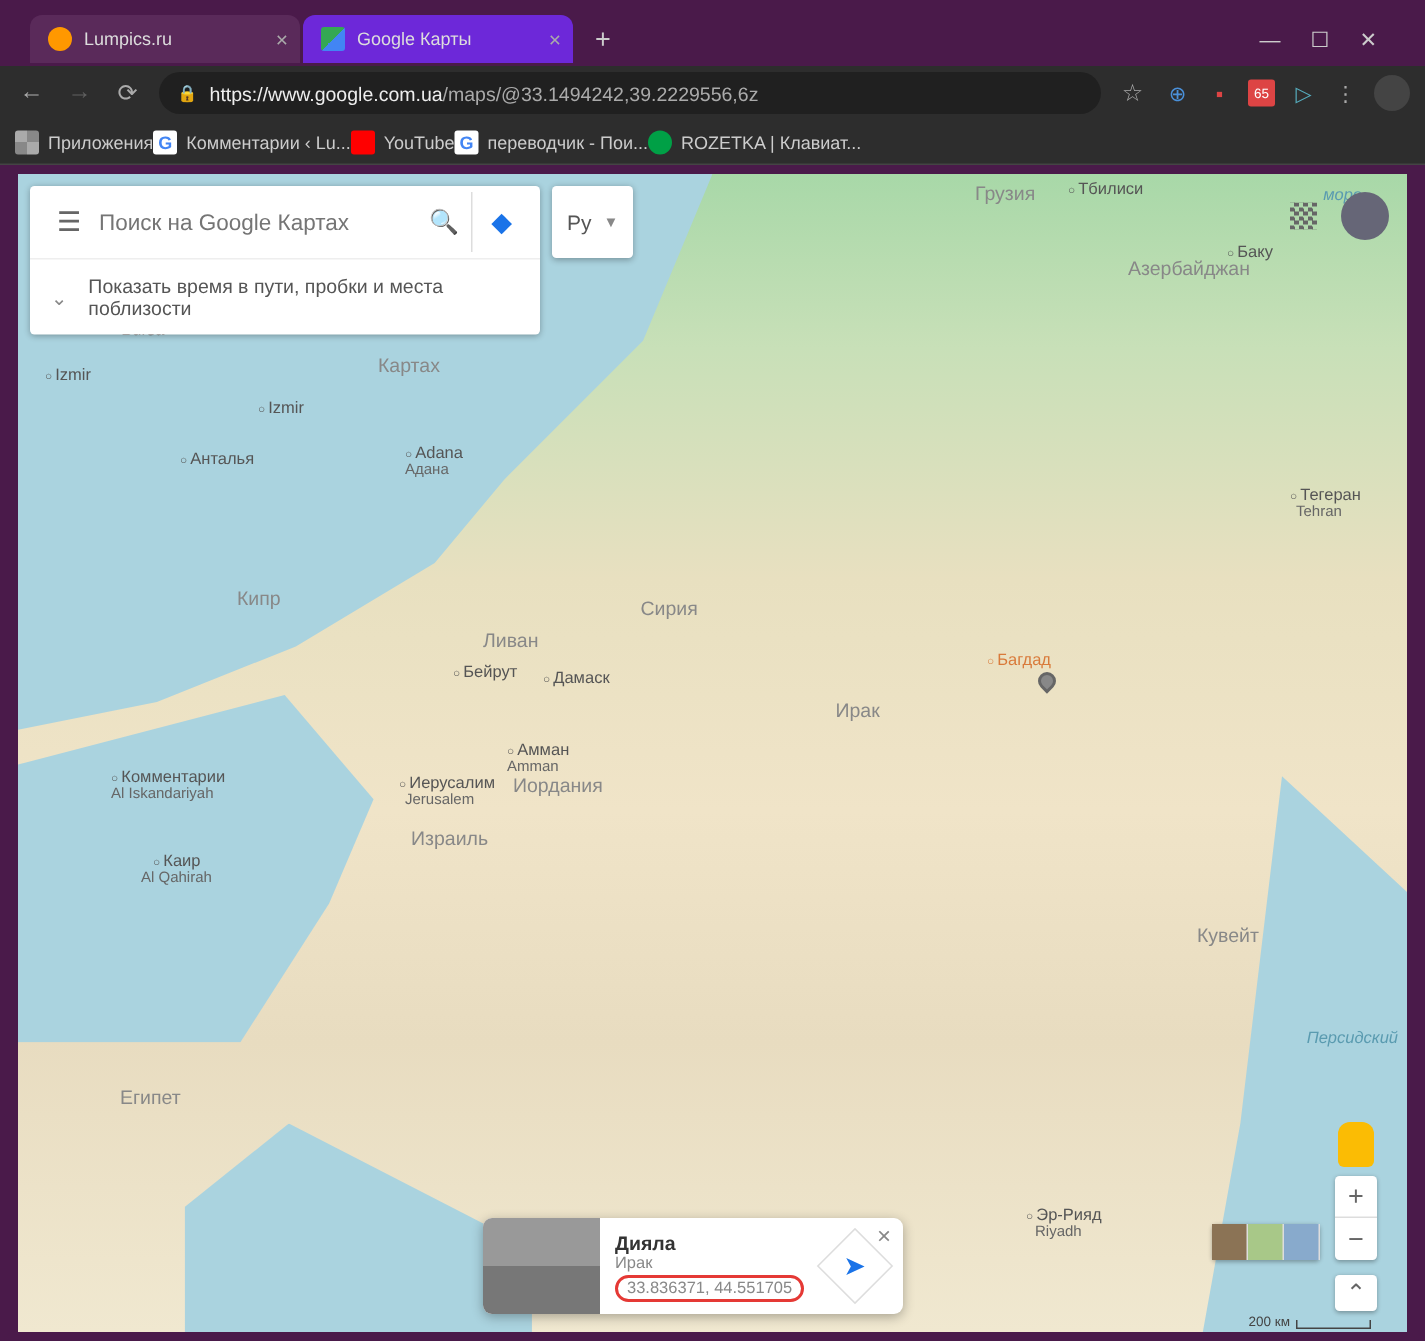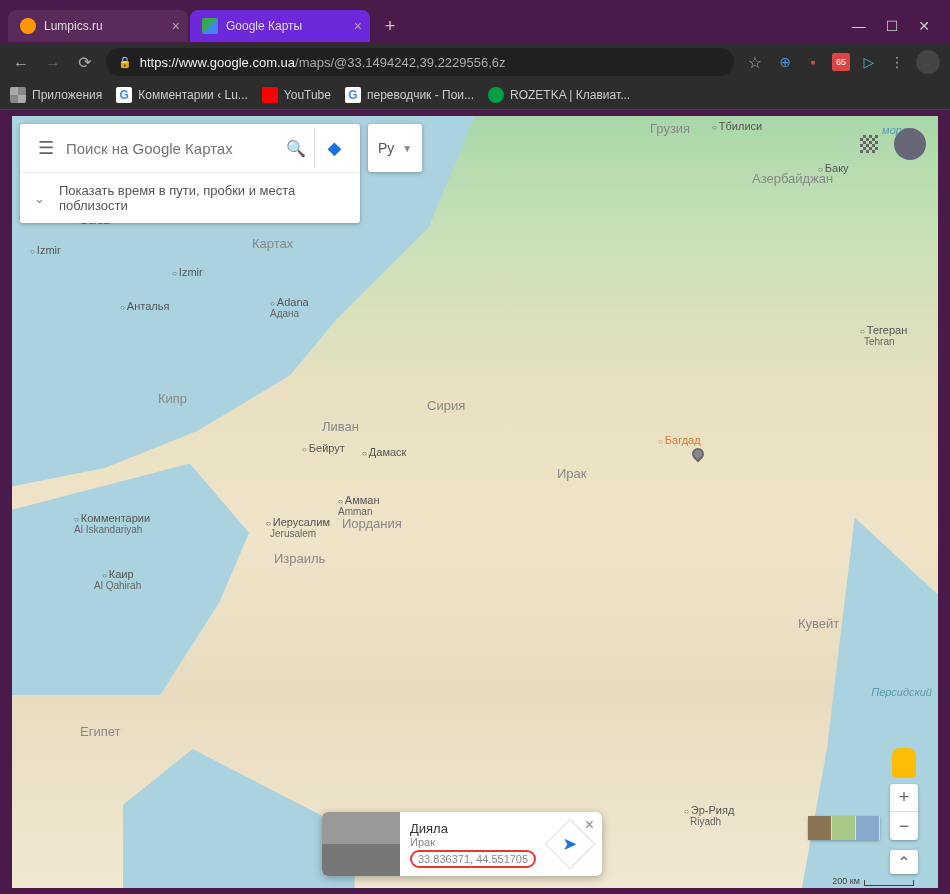--- a/index.html
+++ b/index.html
@@ -1,36 +1,36 @@
 <!DOCTYPE html>
 <html><head>
 <meta charset="utf-8">
 <style>
 *{margin:0;padding:0;box-sizing:border-box;font-family:Arial,sans-serif}
 body{width:950px;height:894px;background:#4a1a4a;overflow:hidden;position:relative}
 .titlebar{height:8px;background:#4a1a4a}
-.tabs-row{height:36px;background:#4a1a4a;display:flex;align-items:center;padding:0 8px}
+.tabs-row{height:36px;background:#4a1a4a;display:flex;align-items:center;padding:0 20px}
 .tab{height:32px;background:#5a2a5a;border-radius:8px 8px 0 0;display:flex;align-items:center;padding:0 12px;margin-right:2px;color:#ddd;font-size:12px;min-width:180px;position:relative}
 .tab.active{background:#6d28d9}
 .tab-icon{width:16px;height:16px;margin-right:8px;border-radius:2px}
 .tab-icon.lumpics{background:#ff9800;border-radius:50%}
 .tab-icon.gmaps{background:linear-gradient(135deg,#34a853 50%,#4285f4 50%)}
 .tab-close{position:absolute;right:8px;color:#aaa;font-size:14px}
 .new-tab{width:28px;height:28px;color:#ccc;display:flex;align-items:center;justify-content:center;font-size:18px;margin-left:4px}
 .win-ctrl{margin-left:auto;display:flex;gap:20px;color:#ccc;padding-right:12px}
 .win-ctrl span{font-size:14px}
 .toolbar{height:36px;background:#2d2d2d;display:flex;align-items:center;padding:0 10px;gap:10px}
 .nav-icon{color:#aaa;font-size:16px;width:22px;text-align:center}
 .url-bar{flex:1;background:#202020;border-radius:14px;height:28px;display:flex;align-items:center;padding:0 12px;color:#aaa;font-size:13px}
 .url-bar .lock{color:#888;margin-right:8px;font-size:11px}
 .url-bar .domain{color:#eee}
 .tb-icons{display:flex;gap:10px;color:#aaa;align-items:center}
 .tb-ico{width:18px;height:18px;display:flex;align-items:center;justify-content:center;font-size:14px}
 .avatar{width:24px;height:24px;border-radius:50%;background:#444}
-.bookmarks{height:30px;background:#2d2d2d;display:flex;align-items:center;padding:0 10px;gap:14px;border-bottom:1px solid #444}
+.bookmarks{height:30px;background:#2d2d2d;display:flex;align-items:center;padding:0 10px;border-bottom:1px solid #444}
 .bm{display:flex;align-items:center;gap:6px;color:#ccc;font-size:12px}
 .bm-ico{width:16px;height:16px;border-radius:2px}
 .bm-ico.apps{background:repeating-conic-gradient(#888 0 25%,#aaa 0 50%)}
 .bm-ico.g{background:#fff;color:#4285f4;font-size:12px;text-align:center;line-height:16px;font-weight:bold}
 .bm-ico.yt{background:#ff0000}
 .bm-ico.roz{background:#00a046;border-radius:50%}
 .map-container{position:relative;width:926px;height:772px;margin:6px 12px;overflow:hidden}
 .map-bg{position:absolute;inset:0;background:linear-gradient(180deg,#a8d8a8 0%,#c8e0b8 15%,#e8e0c0 35%,#f0e4c8 55%,#e8dcc0 75%,#f0e8d0 100%)}
 .sea{position:absolute;background:#aad3df}
 .sea1{left:0;top:0;width:50%;height:48%;clip-path:polygon(0 0,100% 0,90% 30%,70% 55%,60% 70%,40% 85%,20% 95%,0 100%)}
@@ -52,21 +52,21 @@
 .lang-btn .arrow{margin-left:8px;font-size:10px;color:#888}
 .expand-row{display:flex;align-items:center;padding:10px 14px;border-top:1px solid #eee;font-size:13px;color:#555}
 .expand-row .chev{margin-right:14px;color:#888}
 .top-right{position:absolute;right:12px;top:12px;display:flex;gap:16px;align-items:center;z-index:10}
 .apps-grid{width:18px;height:18px;background:repeating-conic-gradient(#666 0 25%,transparent 0 50%);background-size:6px 6px}
 .avatar2{width:32px;height:32px;border-radius:50%;background:#667}
 .sat-thumb{position:absolute;left:8px;bottom:8px;width:70px;height:70px;background:linear-gradient(135deg,#3a5a3a,#7a9a5a);border:2px solid #fff;border-radius:4px;color:#fff;font-size:10px;display:flex;align-items:flex-end;padding:4px;z-index:10;box-shadow:0 1px 3px rgba(0,0,0,.4)}
 .info-card{position:absolute;left:310px;bottom:12px;width:280px;height:64px;background:#fff;border-radius:6px;box-shadow:0 2px 8px rgba(0,0,0,.3);display:flex;align-items:center;z-index:10}
 .info-img{width:78px;height:100%;background:linear-gradient(180deg,#999 50%,#777 50%);border-radius:6px 0 0 6px}
 .info-txt{flex:1;padding:6px 10px}
-.info-title{font-size:13px;color:#333;font-weight:400}
+.info-title{font-size:13px;color:#333;font-weight:700}
 .info-sub{font-size:11px;color:#888}
 .info-coords{font-size:11px;color:#888;border:2px solid #e53935;border-radius:10px;padding:1px 6px;display:inline-block;margin-top:2px}
 .info-dir{width:36px;height:36px;border:1px solid #ddd;transform:rotate(45deg);display:flex;align-items:center;justify-content:center;color:#1a73e8;margin-right:14px}
 .info-dir span{transform:rotate(-45deg);font-size:18px}
 .info-close{position:absolute;right:8px;top:4px;color:#888;font-size:16px}
 .zoom-ctrl{position:absolute;right:20px;bottom:48px;z-index:10;display:flex;flex-direction:column;gap:6px;align-items:center}
 .zoom-box{width:28px;background:#fff;border-radius:3px;box-shadow:0 1px 3px rgba(0,0,0,.3);color:#666}
 .zoom-box div{height:28px;display:flex;align-items:center;justify-content:center;font-size:18px}
 .zoom-box div:first-child{border-bottom:1px solid #ddd}
 .pegman{width:24px;height:30px;background:#fbbc04;border-radius:8px 8px 4px 4px}

